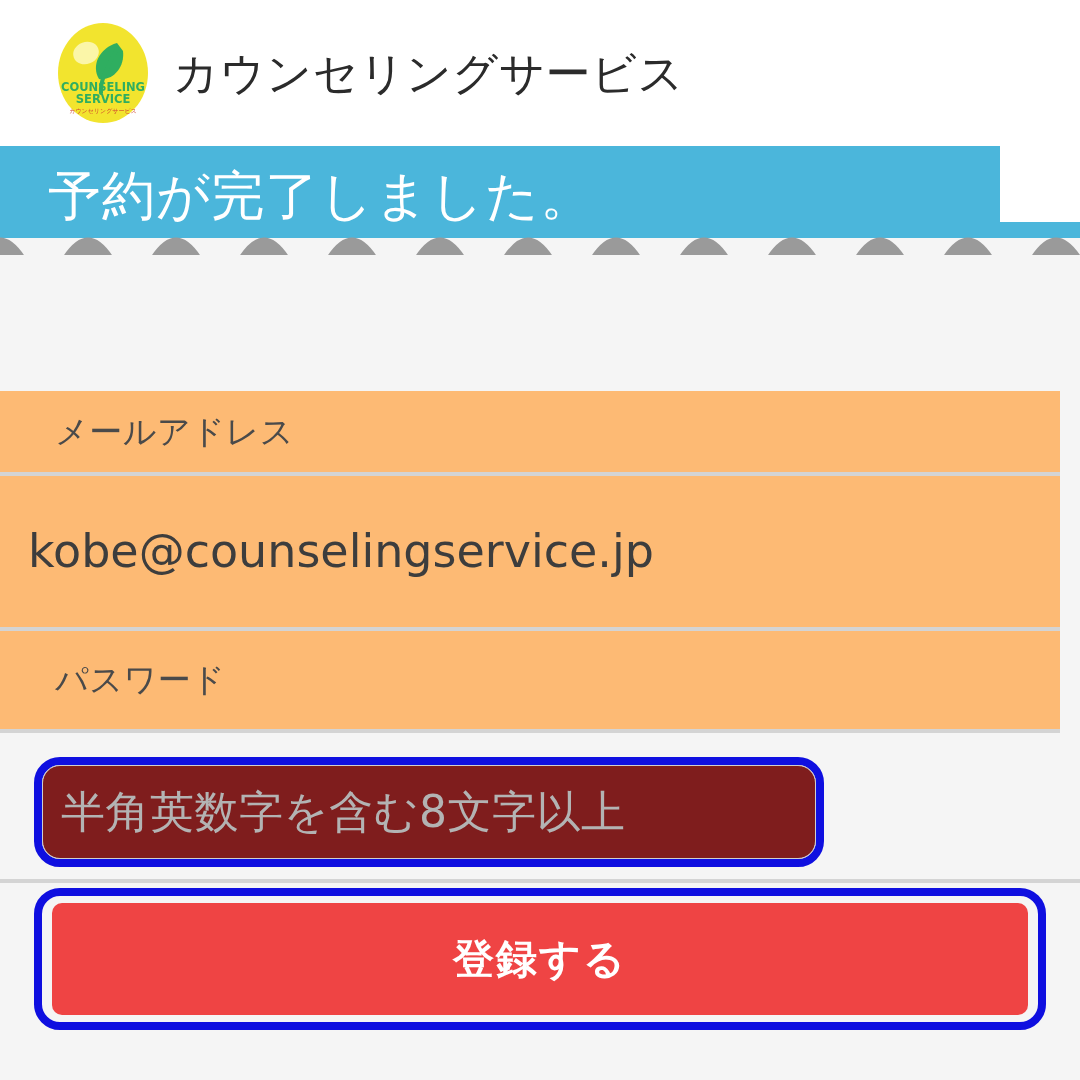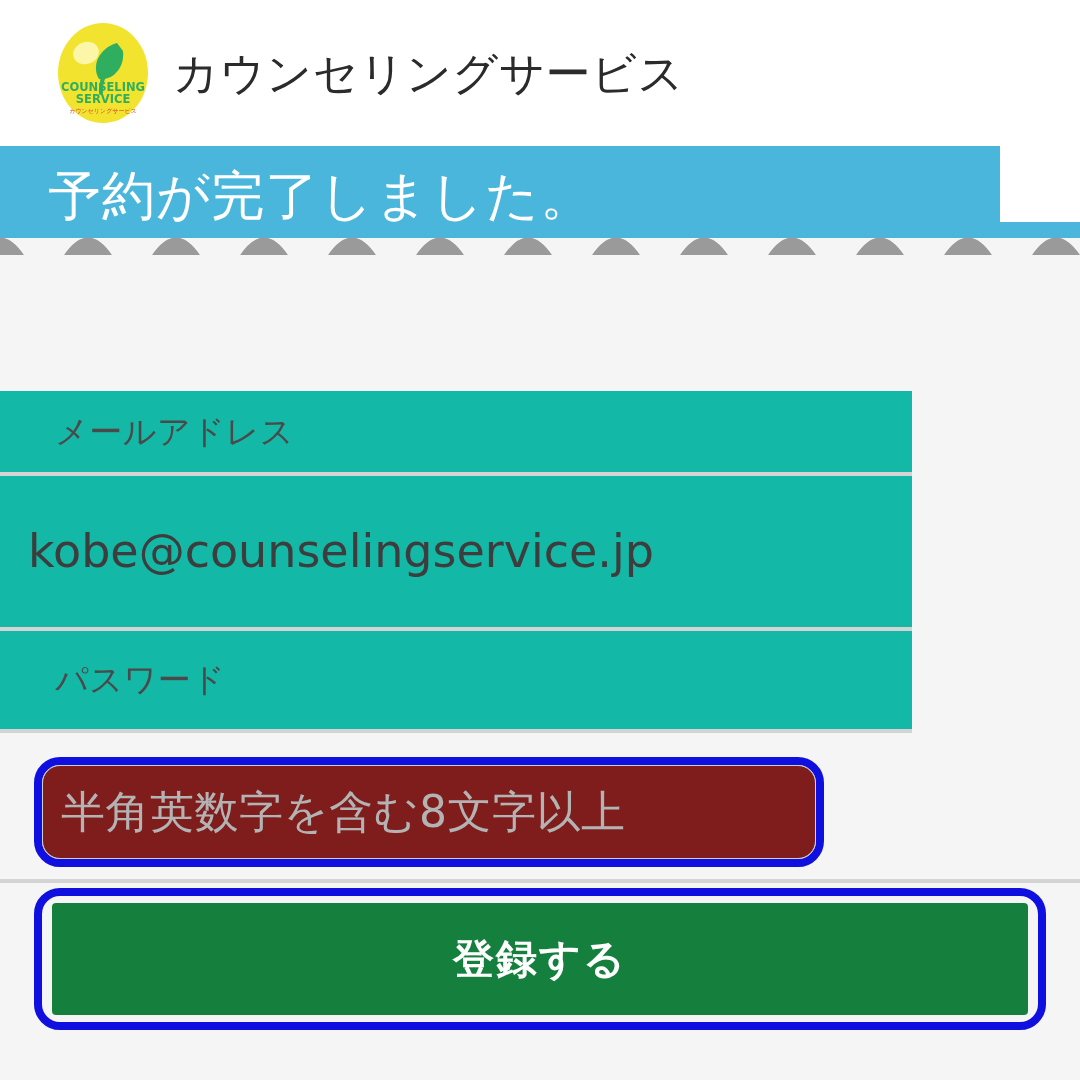--- a/index.html
+++ b/index.html
@@ -106,23 +106,23 @@
   }
   .section-heading span {
     border-bottom: 3px solid #3a3a3a;
     padding-bottom: 6px;
     display: inline-block;
   }
 
   .field-row {
     position: absolute;
     left: 0;
-    width: 912px;
-    box-sizing: border-box;
-    background: #14b8a6;
+    width: 1060px;
+    box-sizing: border-box;
+    background: #fdba74;
     border-bottom: 4px solid #d4d4d4;
     display: flex;
     align-items: center;
   }
 
   .field-label {
     padding-left: 55px;
     font-size: 33px;
     line-height: 1.2;
     color: #4a4a4a;
@@ -188,23 +188,23 @@
   }
   .password-input .ph { color: #b3b3b3; }
 
   .submit-button {
     position: absolute;
     left: 52px;
     top: 903px;
     width: 976px;
     height: 112px;
     box-sizing: border-box;
-    background: #15803d;
+    background: #ef4444;
     border: none;
-    border-radius: 4px;
+    border-radius: 10px;
     color: #ffffff;
     font-size: 41px;
     font-weight: 700;
     letter-spacing: 2px;
     font-family: "DejaVu Sans", "Liberation Sans", sans-serif;
     display: flex;
     align-items: center;
     justify-content: center;
     cursor: pointer;
     padding: 0;

